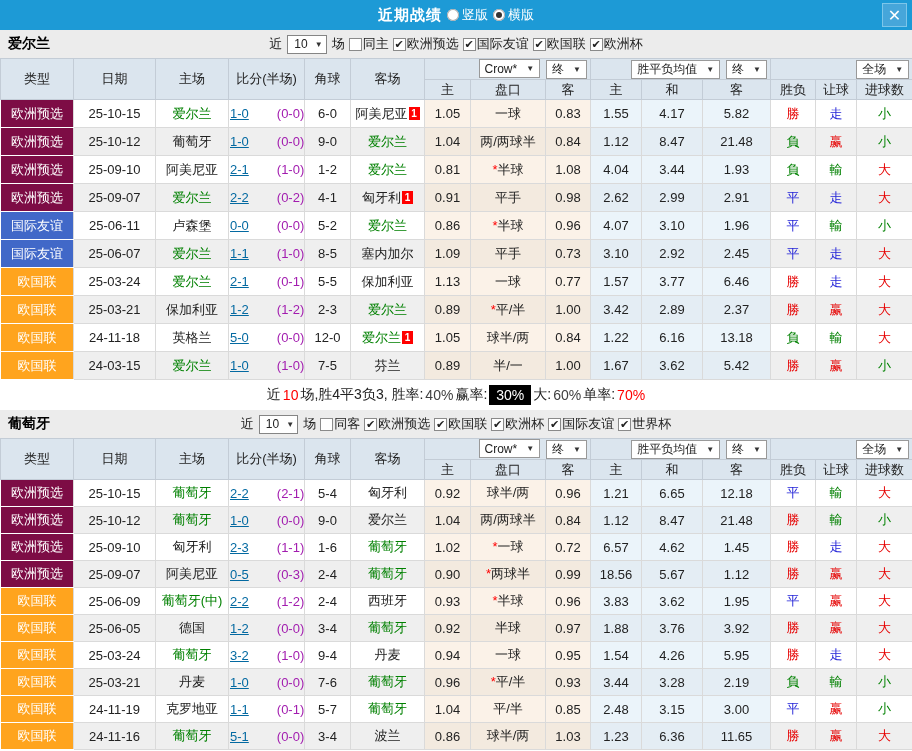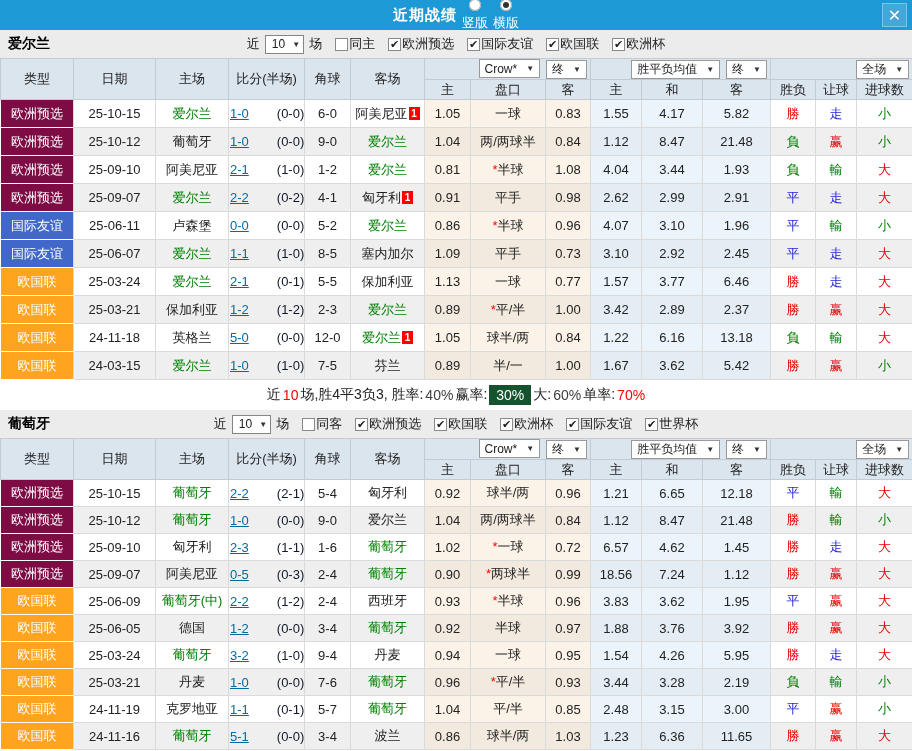--- a/index.html
+++ b/index.html
@@ -3,37 +3,37 @@
 <meta charset="utf-8">
 <style>
   * { box-sizing: border-box; }
   html,body { margin:0; padding:0; background:#fff; }
   body { width:912px; font-family:"Liberation Sans","DejaVu Sans",sans-serif; color:#222; }
 
   
   .titlebar { height:30px; background:#1d9ad6; position:relative;
               display:flex; align-items:center; justify-content:center; color:#fff; }
   .title { font-weight:bold; font-size:15px; letter-spacing:1px; }
-  .radio-label { display:inline-flex; align-items:center; gap:3px; font-size:13px; margin-left:5px; cursor:pointer;flex-direction:column; }
+  .radio-label { display:inline-flex; align-items:center; gap:3px; font-size:13px; margin-left:5px; cursor:pointer; }
   .radio { width:12px; height:12px; border-radius:50%; background:#fff; display:inline-block;
            position:relative; box-shadow:inset 0 0 0 1px #aaa; }
   .radio.checked::after { content:''; position:absolute; left:3px; top:3px; width:6px; height:6px;
            border-radius:50%; background:#333; }
   .close-btn { position:absolute; right:5px; top:3px; width:25px; height:24px; background:#46a6da;
            border:1px solid #7cc6ea; color:#fff; display:flex; align-items:center; justify-content:center;
            font-size:16px; font-weight:bold; cursor:pointer; }
 
   
   .filterbar { height:28px; background:#ececec; position:relative; display:flex; align-items:center; }
   .team-name { position:absolute; left:8px; font-weight:bold; font-size:14px; color:#000; }
   .filter-controls { margin:0 auto; display:flex; align-items:center; font-size:13px; }
   .mini-select { background:#fff; border:1px solid #858585; height:19px; display:inline-flex;
            align-items:center; gap:7px; padding:0 3px 0 6px; font-size:12px; margin:0 5px; cursor:pointer; }
   .arr { font-size:8px; color:#333; }
-  .cb-label { display:inline-flex; align-items:center; cursor:pointer; margin-left:13px; }
+  .cb-label { display:inline-flex; align-items:center; cursor:pointer; margin-left:4px; }
   .cb { width:13px; height:13px; border:1px solid #8a8a8a; background:#fff; display:inline-flex;
         align-items:center; justify-content:center; font-size:11px; line-height:11px; color:#222; margin-right:1px; }
 
   
   table { border-collapse:collapse; table-layout:fixed; width:912px; font-size:13px; }
   thead th { background:#dbe5ee; border:1px solid #c3ccd6; font-weight:normal; height:20px;
              color:#222; padding:0; }
   th.tools { height:21px;text-align:right; }
   .sel { background:#fff; border:1px solid #999; height:19px; display:inline-flex; align-items:center;
          padding:0 5px; gap:9px; font-size:12px; margin:0 3px; cursor:pointer; }
@@ -41,30 +41,30 @@
              overflow:hidden; white-space:nowrap; background:#fff; }
   .sec2 tbody td { height:27px; }
   tr.alt td { background:#efefef; }
   td.cream { background:#fbf2e8; } tr.alt td.cream { background:#f3eadf; }
   td.ablue { background:#ebf4fa; } tr.alt td.ablue { background:#e4edf4; }
   td.type  { color:#fff; border-color:#fff #dadada #fff #fff; }
   .team-focus { color:#008000; }
   .badge { display:inline-block; background:#ff0000; color:#fff; font-size:10px; font-weight:bold;
            width:11px; height:13px; line-height:13px; margin-left:1px; vertical-align:1px; text-align:center; }
   .score-main { color:#0369a1;text-decoration:underline; }
-  .score-half { color:#0f172a;padding-left:28px; }
+  .score-half { color:#a21caf;padding-left:28px; }
   .res-red { color:#e60000; } .res-green { color:#008000; } .res-blue { color:#2323d8; }
   .star { color:#ff0000; }
 
   
   .summary { height:30px; display:flex; align-items:center; justify-content:center;
              font-size:14px; background:#fff; }
   .summary span { margin:0 1px; }
   .sum-red { color:#ff0000; } .sum-blue { color:#404040; }
-  .sum-box { background:#14532d; color:#fff; padding:2px 7px; margin:0 3px; }
+  .sum-box { background:#000000; color:#fff; padding:2px 7px; margin:0 3px; }
 </style>
 </head>
 <body>
 
 <div class="app">
   <div class="titlebar">
     <span class="title">近期战绩</span>
     <span class="radio-label">
       <span class="radio"></span>
       <span>竖版</span>
@@ -499,21 +499,21 @@
             <td class="type" style="background: rgb(125, 12, 69);">欧洲预选</td>
             <td>25-09-07</td>
             <td><span>阿美尼亚</span></td>
             <td><span class="score-main">0-5</span><span class="score-half">(0-3)</span></td>
             <td>2-4</td>
             <td><span class="team-focus">葡萄牙</span></td>
             <td class="cream">0.90</td>
             <td class="cream"><span class="star">*</span><span>两球半</span></td>
             <td class="cream">0.99</td>
             <td class="ablue">18.56</td>
-            <td class="ablue">7.24</td>
+            <td class="ablue">5.67</td>
             <td class="ablue">1.12</td>
             <td class="res-red">勝</td>
             <td class="res-red">赢</td>
             <td class="res-red">大</td>
           </tr>
           <tr>
             <td class="type" style="background: rgb(255, 164, 30);">欧国联</td>
             <td>25-06-09</td>
             <td><span class="team-focus">葡萄牙(中)</span></td>
             <td><span class="score-main">2-2</span><span class="score-half">(1-2)</span></td>

